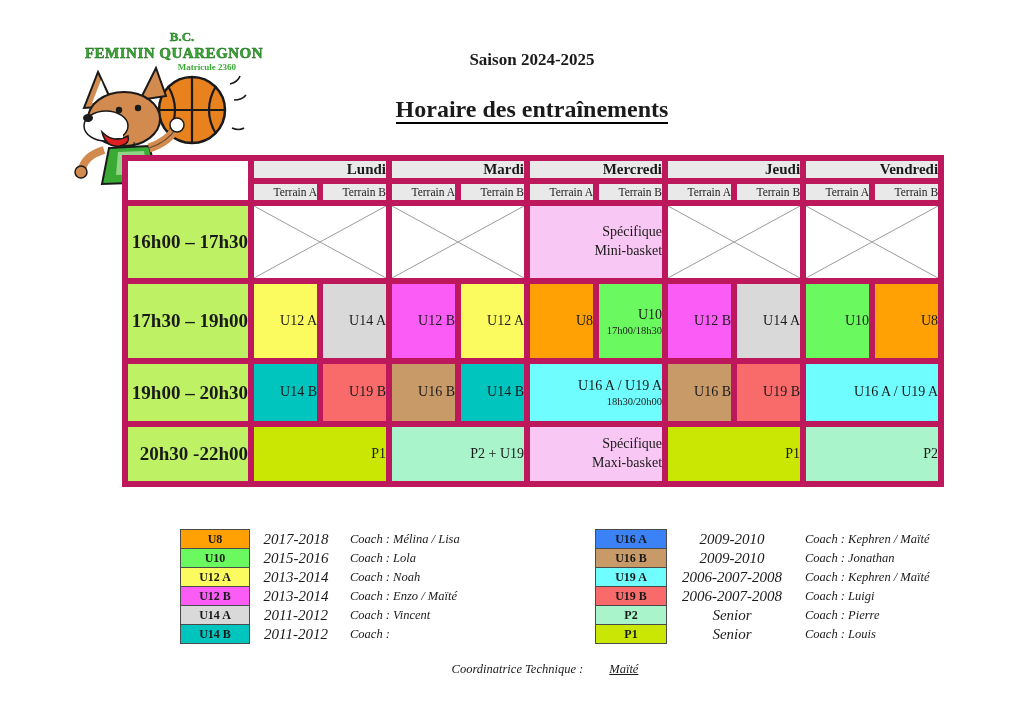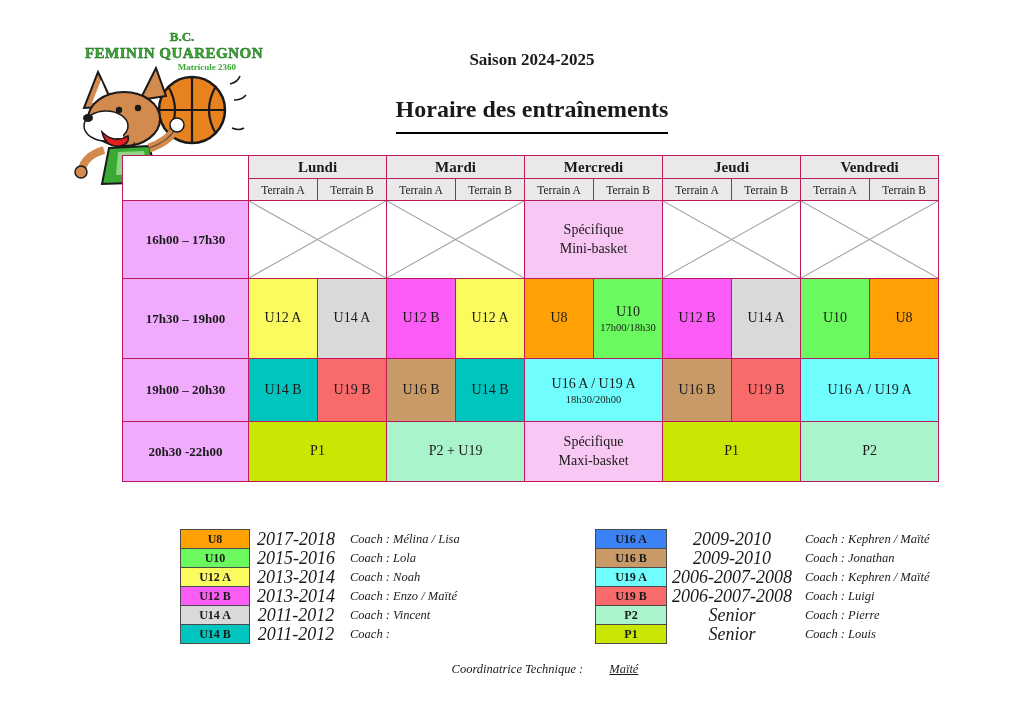--- a/index.html
+++ b/index.html
@@ -9,54 +9,54 @@
   }
   
   .season{
     position:absolute;left:40px;top:50px;width:984px;text-align:center;
     font-size:17px;font-weight:bold;
   }
   .main-title{
     position:absolute;left:40px;top:96px;width:984px;text-align:center;
     font-size:24px;font-weight:bold;
   }
-  .main-title span{border-bottom:2px solid #000;padding-bottom:10px;}
+  .main-title span{border-bottom:2px solid #000;padding-bottom:0;}
   
   .logo{position:absolute;left:64px;top:24px;width:200px;height:170px;}
   
   table.sched{
     position:absolute;left:122px;top:155px;border-collapse:collapse;
     table-layout:fixed;width:816px;
   }
   table.sched td{
-    border:1px solid #be185d;text-align:center;vertical-align:middle;
+    border:6px solid #be185d;text-align:right;vertical-align:middle;
     padding:0;overflow:hidden;
   }
   td.blank{border:none;background:#ffffff;}
   td.dayhead{background:#e9e9e9;font-weight:bold;font-size:15px;}
   td.terrain{background:#e9e9e9;font-size:11.5px;margin-top:30px;}
-  td.timecell{background:#f0abfc;font-weight:bold;font-size:13px;}
+  td.timecell{background:#bef264;font-weight:bold;font-size:19px;}
   td.colored{border:1px solid #3a3a3a;}
   td.xcell{position:relative;background:#ffffff;}
   .xmark{position:absolute;left:0;top:0;width:100%;height:100%;display:block;}
   .xmark line{stroke:#9a9a9a;stroke-width:1;vector-effect:non-scaling-stroke;}
   .l1{font-size:14px;line-height:1.35;}
   .l2{font-size:14px;line-height:1.35;}
   .sub{font-size:10.5px;line-height:1.1;}
   
   .legend{position:absolute;display:grid;grid-auto-rows:19px;}
   .legend-left{left:180px;top:530px;grid-template-columns:70px 92px 178px;}
   .legend-right{left:595px;top:530px;grid-template-columns:72px 130px 148px;}
   .sw{
     border:1px solid #4a4a4a;display:flex;align-items:center;justify-content:center;
     font-size:12px;font-weight:bold;margin-top:-1px;
   }
   .yr{
     display:flex;align-items:center;justify-content:center;
-    font-size:18px;font-style:italic;
+    font-size:15px;font-style:italic;
   }
   .coach{
     display:flex;align-items:center;justify-content:flex-start;
     font-size:12.5px;font-style:italic;padding-left:8px;
   }
   
   .footer{
     position:absolute;left:66px;top:662px;width:958px;text-align:center;
     font-size:12.5px;font-style:italic;
   }

